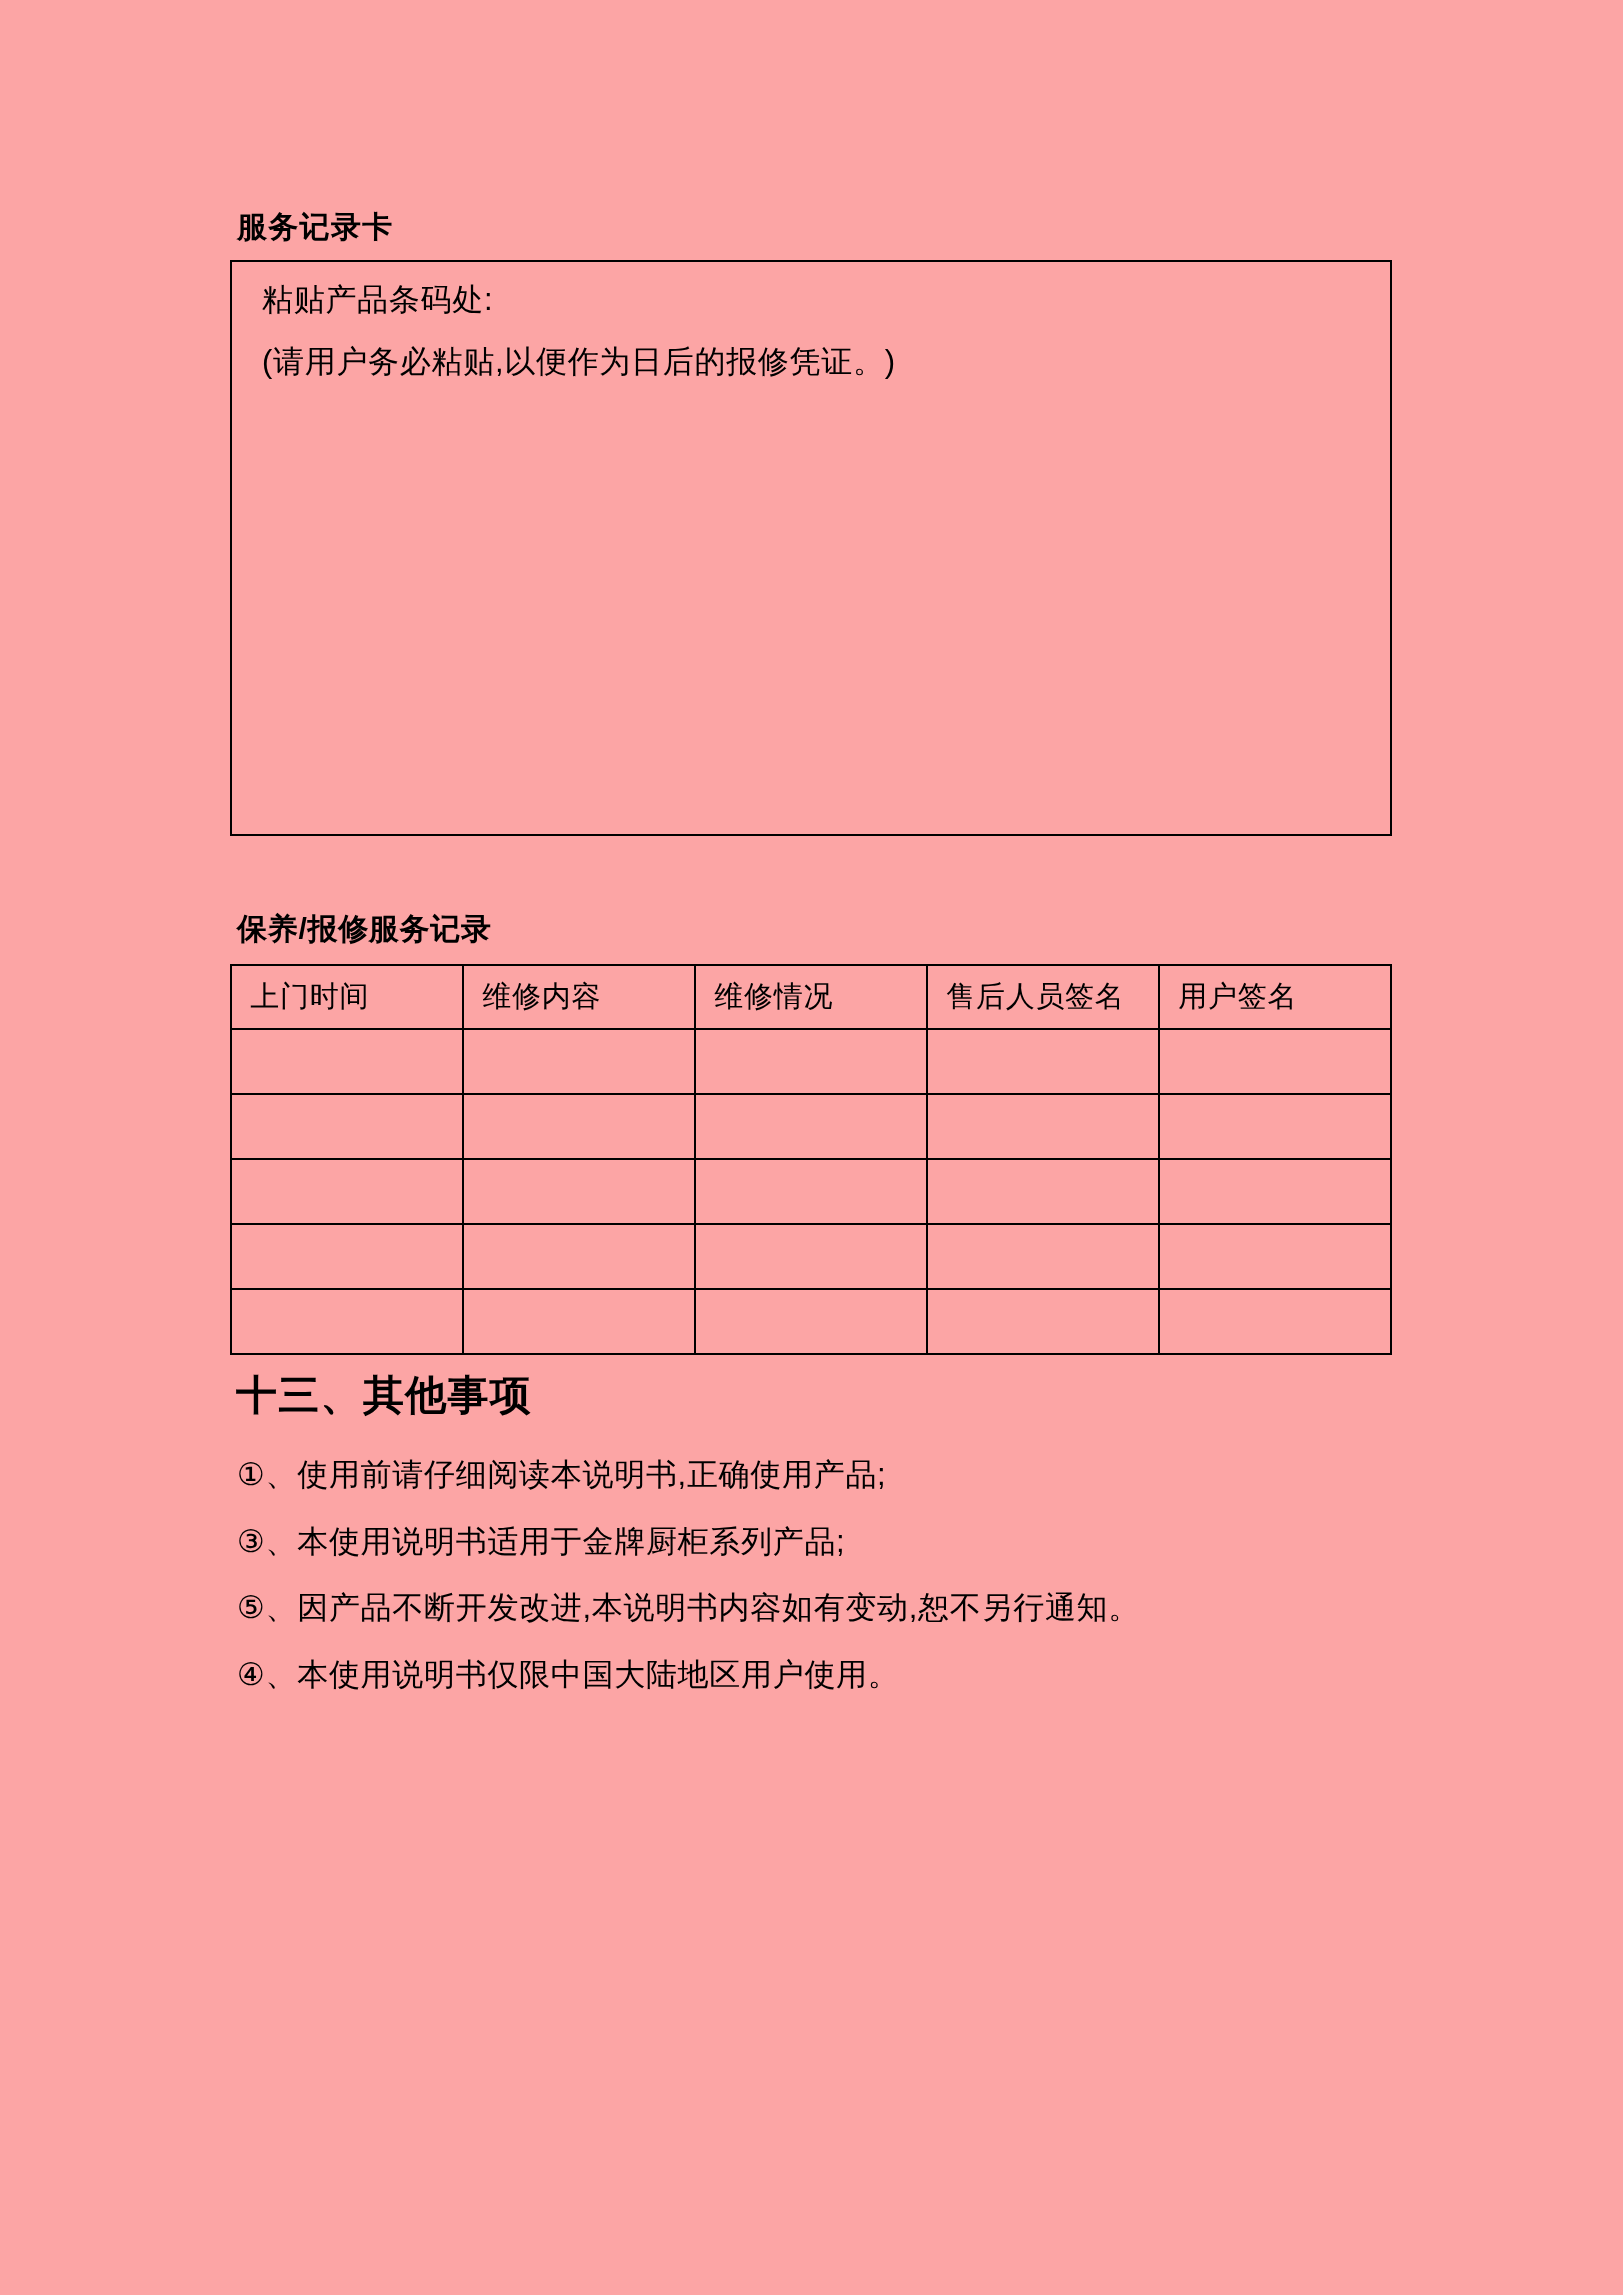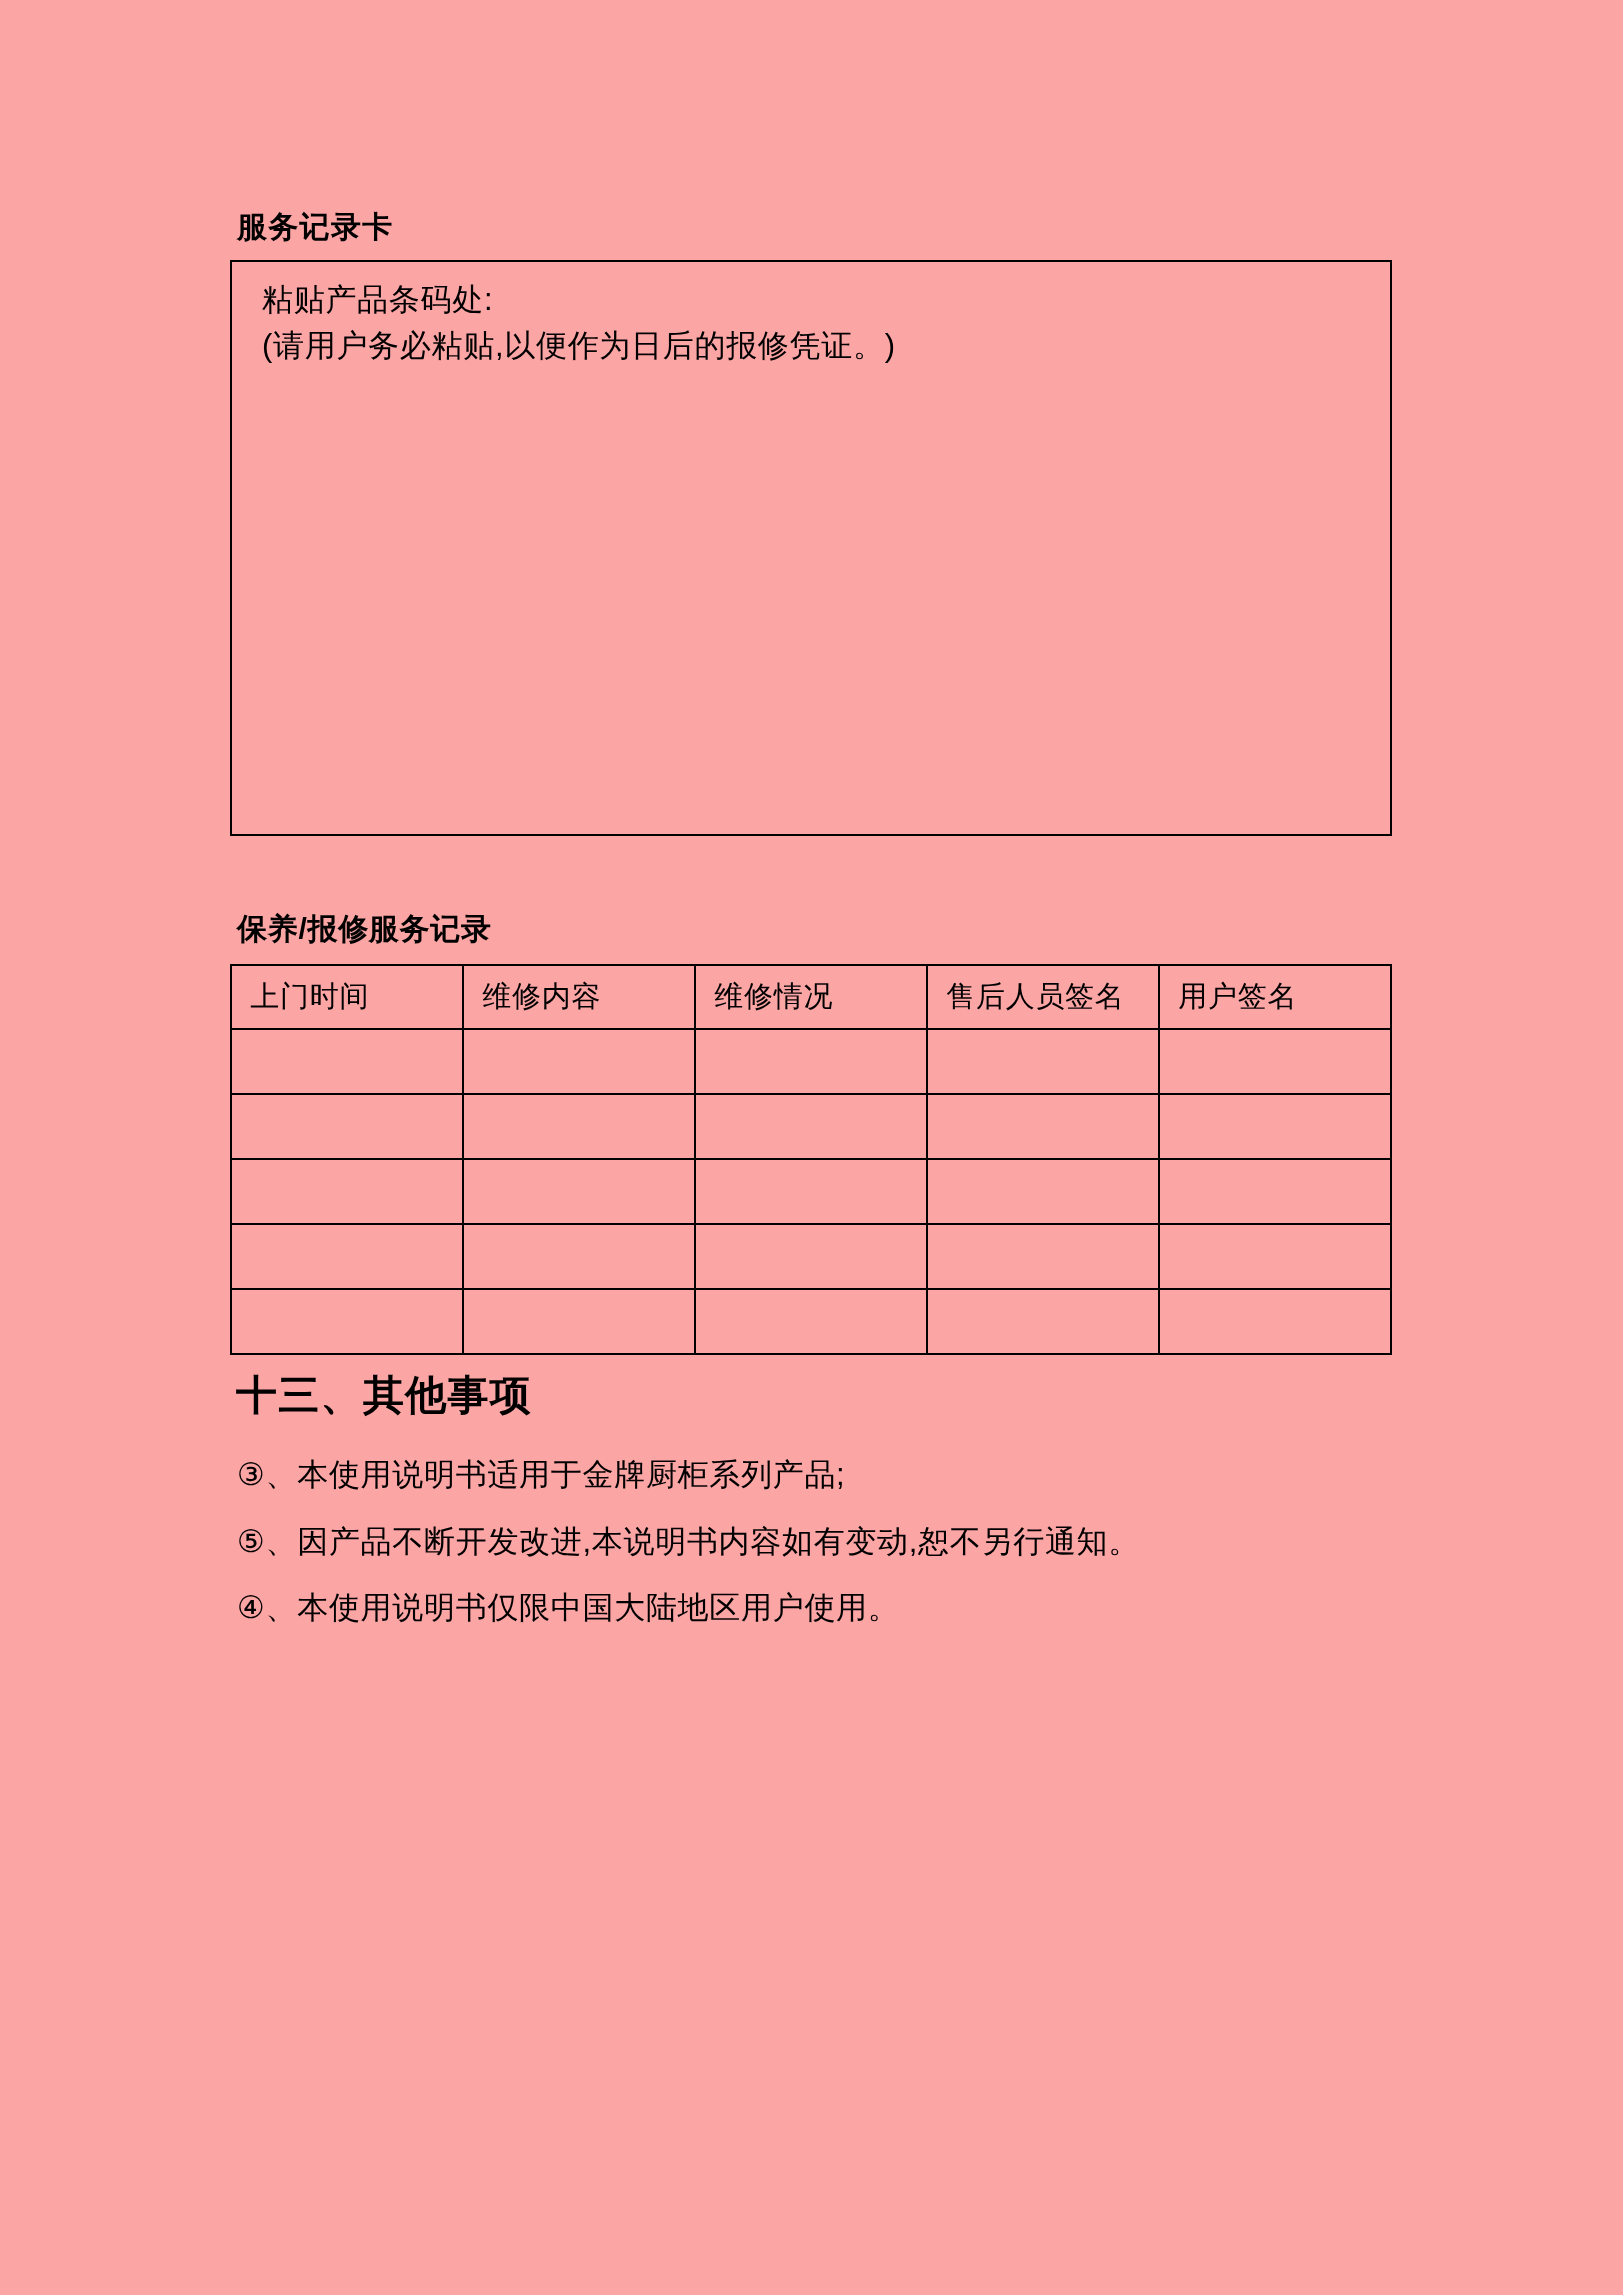--- a/index.html
+++ b/index.html
@@ -34,21 +34,21 @@
     border: 2px solid #000000;
     box-sizing: border-box;
     padding: 17px 30px;
   }
   .barcode-line1 {
     font-size: 31px;
     line-height: 41px;
     letter-spacing: 0.7px;
   }
   .barcode-line2 {
-    margin-top: 5px;
+    margin-top: 21px;
     font-size: 31px;
     line-height: 41px;
     letter-spacing: 0.7px;
   }
   .table-title {
     position: absolute;
     left: 237px;
     top: 910px;
     font-size: 30px;
     font-weight: 700;
@@ -158,19 +158,20 @@
           <td></td>
           <td></td>
           <td></td>
         </tr>
       </tbody>
   </table>
 
   <div class="section-heading">十三、其他事项</div>
 
   <div class="notes-list">
+    <div class="list-item">①、使用前请仔细阅读本说明书,正确使用产品;</div>
     <div class="list-item">③、本使用说明书适用于金牌厨柜系列产品;</div>
     <div class="list-item">⑤、因产品不断开发改进,本说明书内容如有变动,恕不另行通知。</div>
     <div class="list-item">④、本使用说明书仅限中国大陆地区用户使用。</div>
   </div>
 
 </div>
 
 
 </body></html>

